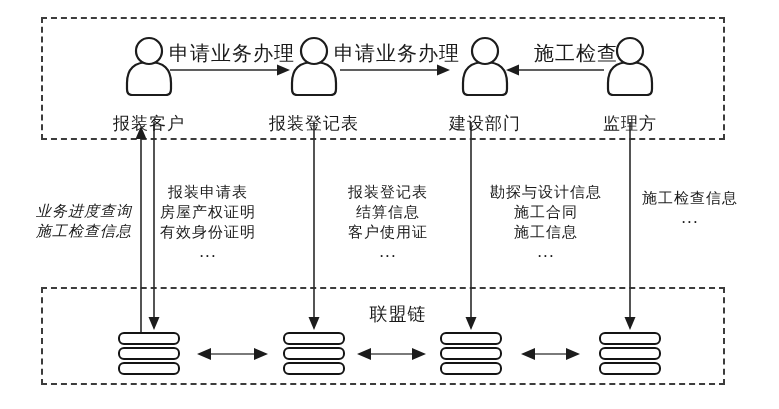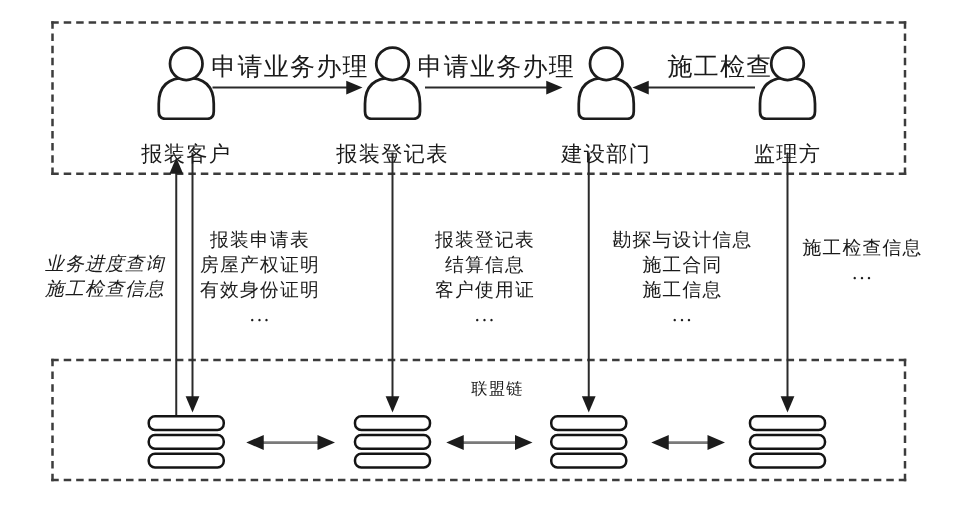--- a/index.html
+++ b/index.html
@@ -20,21 +20,21 @@
   .flow-label{
     position:absolute;top:40px;font-size:20px;letter-spacing:1px;
     transform:translateX(-50%);white-space:nowrap;
   }
   .doc-col{
     position:absolute;transform:translateX(-50%);text-align:center;
     font-size:15px;line-height:20px;letter-spacing:1px;white-space:nowrap;
   }
   .chain-label{
     position:absolute;left:398px;top:302px;transform:translateX(-50%);
-    font-size:13px;letter-spacing:1px;white-space:nowrap;
+    font-size:18px;letter-spacing:1px;white-space:nowrap;
   }
   .db{position:absolute;width:62px;top:332px;}
   .db-bar{
     display:block;box-sizing:border-box;width:62px;height:13px;
     border:2.5px solid #141414;border-radius:6px;background:#ffffff;
     margin-bottom:2px;
   }
 </style>
 </head>
 <body>

